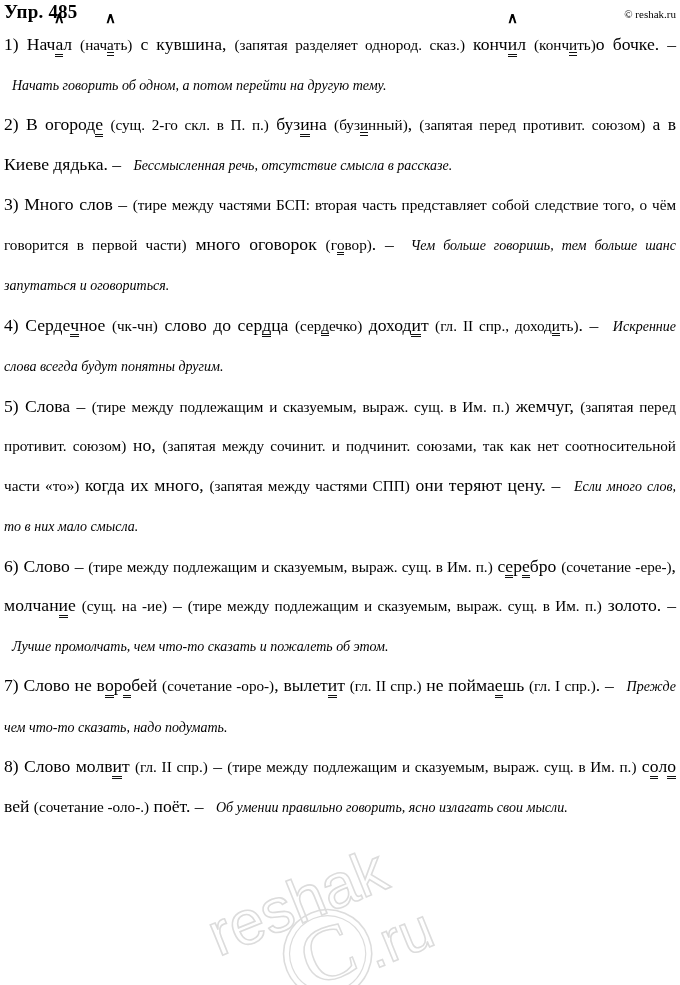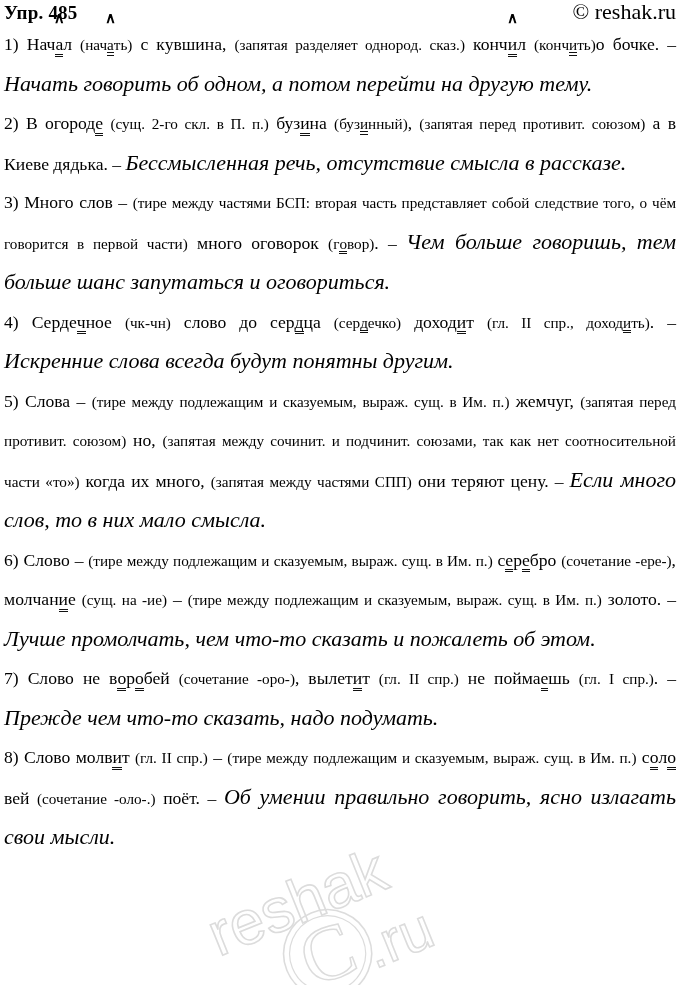--- a/index.html
+++ b/index.html
@@ -34,21 +34,21 @@
     height: 22px;
     margin-bottom: 1px;
   }
   .exercise-title {
     font-size: 19px;
     font-weight: bold;
     letter-spacing: 0.2px;
     line-height: 20px;
   }
   .copyright {
-    font-size: 22px;
+    font-size: 11px;
     font-weight: normal;
     line-height: 20px;
     white-space: nowrap;
   }
 
   
   .answers {
     font-size: 17.6px;
     line-height: 38.5px;
     text-align: justify;
@@ -65,21 +65,22 @@
   .r { font-style: normal; }
 
   
   .c {
     font-size: 15.2px;
   }
 
   
   .t {
     font-style: italic;
-    font-size: 22px;
+    font-size: 14px;
+    margin-left: 8px;
   }
 
   
   .du {
     position: relative;
     display: inline-block;
     border-bottom: 1.4px solid #111;
     padding-bottom: 0px;
     line-height: 1;
   }

